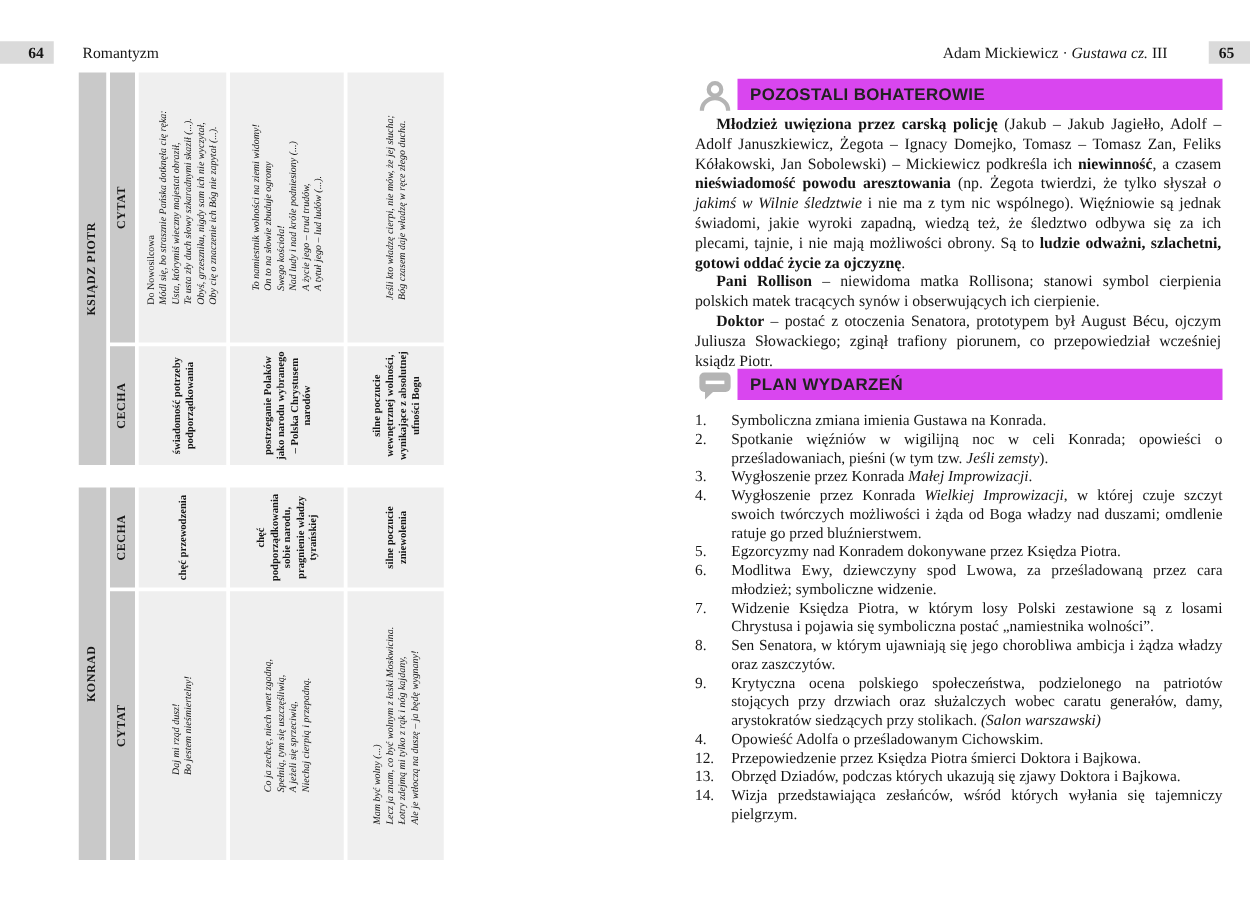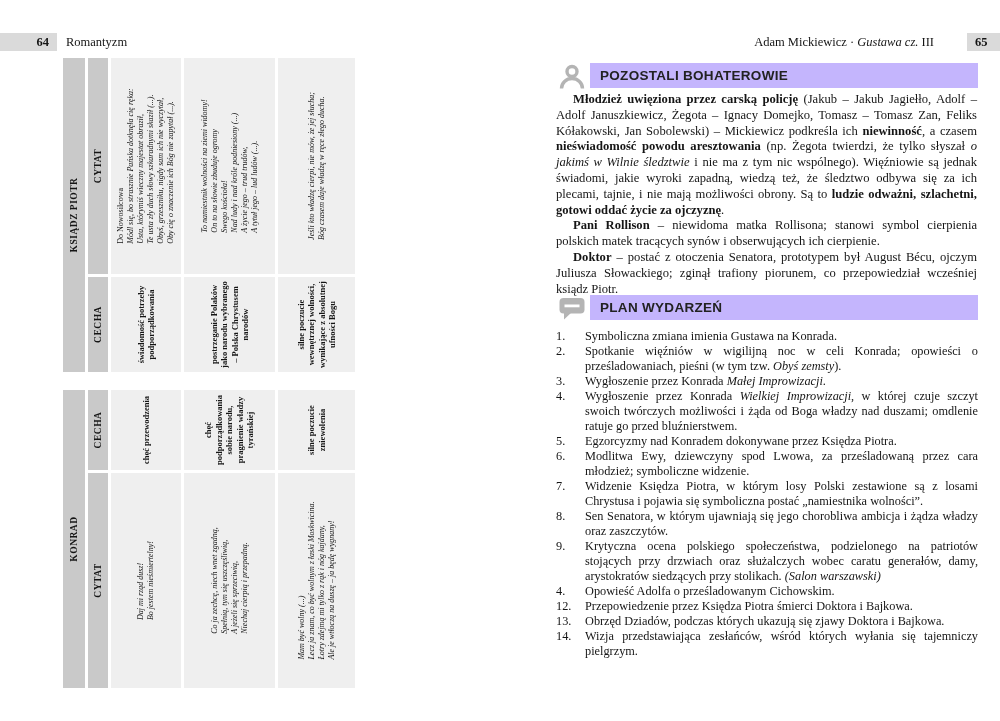--- a/index.html
+++ b/index.html
@@ -7,21 +7,21 @@
     width:1000px;height:721px;position:relative;overflow:hidden;
     background:#ffffff;color:#151515;
     font-family:"Liberation Serif",serif;
   }
   .b{font-weight:bold;}
   .i{font-style:italic;}
 
   
   .badge{position:absolute;top:33px;height:18px;background:#dadada;font-weight:bold;
          font-size:12.5px;line-height:18px;}
-  .badge-left{left:0;width:57px;text-align:right;padding-right:8px;box-sizing:border-box;}
+  .badge-left{left:0;width:43px;text-align:right;padding-right:8px;box-sizing:border-box;}
   .badge-right{left:943px;width:57px;text-align:left;padding-left:8px;box-sizing:border-box;margin-left:24px;}
   .runhead{position:absolute;top:33px;font-size:12.5px;line-height:18px;}
   .runhead-left{left:66px;}
   .runhead-right{right:66px;text-align:right;}
 
   
   .table-rotator{
     position:absolute;left:63px;top:688px;width:630px;height:292px;
     transform:rotate(-90deg);transform-origin:0 0;
   }
@@ -37,21 +37,21 @@
   .dcell{background:#efefef;display:flex;align-items:center;justify-content:center;padding:2px 3px;}
   .q{font-size:8px;line-height:10px;text-align:left;}
   .q-intro{font-style:normal;white-space:nowrap;}
   .q-line{font-style:italic;white-space:nowrap;}
   .cecha{font-weight:bold;font-size:8.5px;line-height:10.5px;text-align:center;}
   .c1{grid-column:1;} .c2{grid-column:2;} .c4{grid-column:4;} .c5{grid-column:5;} .r2{grid-row:2;} .r3{grid-row:3;} .r4{grid-row:4;} .r5{grid-row:5;}
   .span-konrad{grid-column:1/3;grid-row:1;}
   .span-piotr{grid-column:4/6;grid-row:1;}
 
   
-  .secbar{position:absolute;left:590px;width:388px;height:25px;background:#c4b5fd;}
+  .secbar{position:absolute;left:590px;width:388px;height:25px;background:#d946ef;}
   .secbar .sectitle{
     font-family:"Liberation Sans",sans-serif;font-weight:bold;font-size:13.5px;
     line-height:25px;padding-left:10px;letter-spacing:0.3px;color:#222;display:block;
   }
   .secicon{position:absolute;left:558px;width:28px;height:26px;}
   .bar-characters,.icon-characters{top:63px;}
   .bar-plan,.icon-plan{top:295px;}
 
   .bodytext{position:absolute;left:556px;top:92px;width:421px;}
   .bodytext p{margin:0;font-size:12.6px;line-height:15.8px;text-align:justify;text-indent:17px;}
@@ -181,21 +181,21 @@
   <span class="sectitle">PLAN WYDARZEŃ</span>
 </div>
 
 <ol class="planlist">
     <li>
       <span class="num">1.</span>
       <span class="itxt"><span>Symboliczna zmiana imienia Gustawa na Konrada.</span></span>
     </li>
     <li>
       <span class="num">2.</span>
-      <span class="itxt"><span>Spotkanie więźniów w wigilijną noc w celi Konrada; opowieści o prześladowaniach, pieśni (w tym tzw. </span><span class="i">Obyś zemsty</span><span>).</span></span>
+      <span class="itxt"><span>Spotkanie więźniów w wigilijną noc w celi Konrada; opowieści o prześladowaniach, pieśni (w tym tzw. </span><span class="i">Jeśli zemsty</span><span>).</span></span>
     </li>
     <li>
       <span class="num">3.</span>
       <span class="itxt"><span>Wygłoszenie przez Konrada </span><span class="i">Małej Improwizacji</span><span>.</span></span>
     </li>
     <li>
       <span class="num">4.</span>
       <span class="itxt"><span>Wygłoszenie przez Konrada </span><span class="i">Wielkiej Improwizacji</span><span>, w której czuje szczyt swoich twórczych możliwości i żąda od Boga władzy nad duszami; omdlenie ratuje go przed bluźnierstwem.</span></span>
     </li>
     <li>

